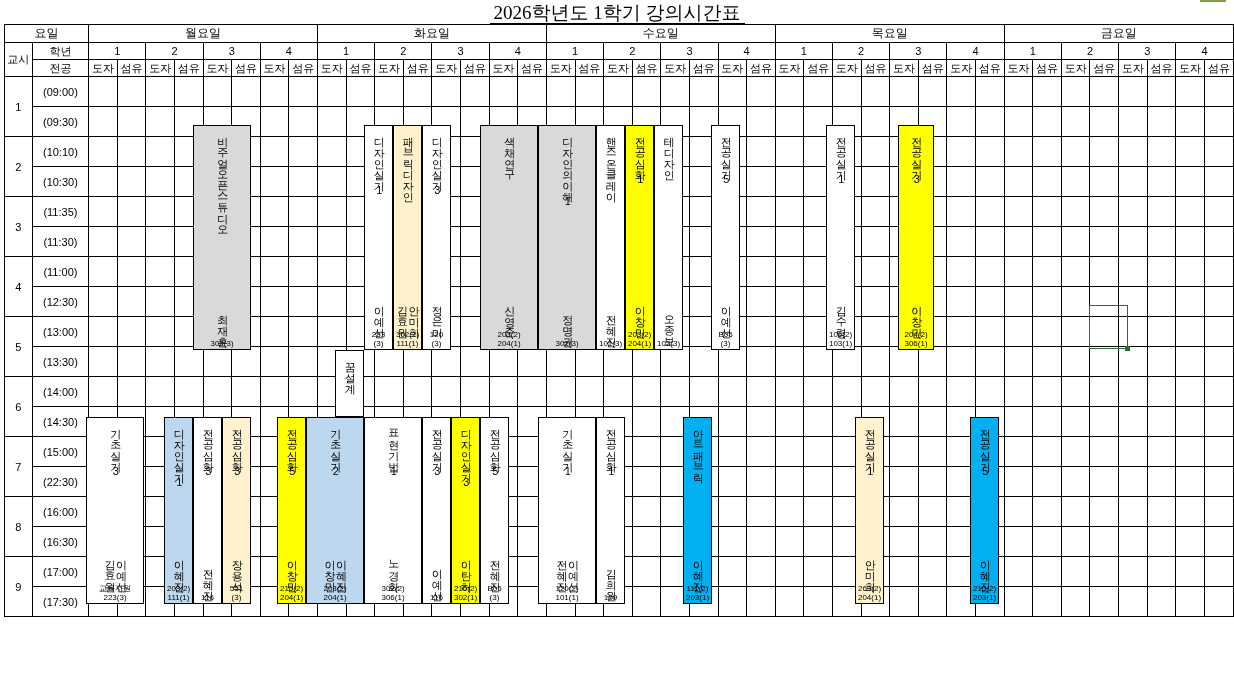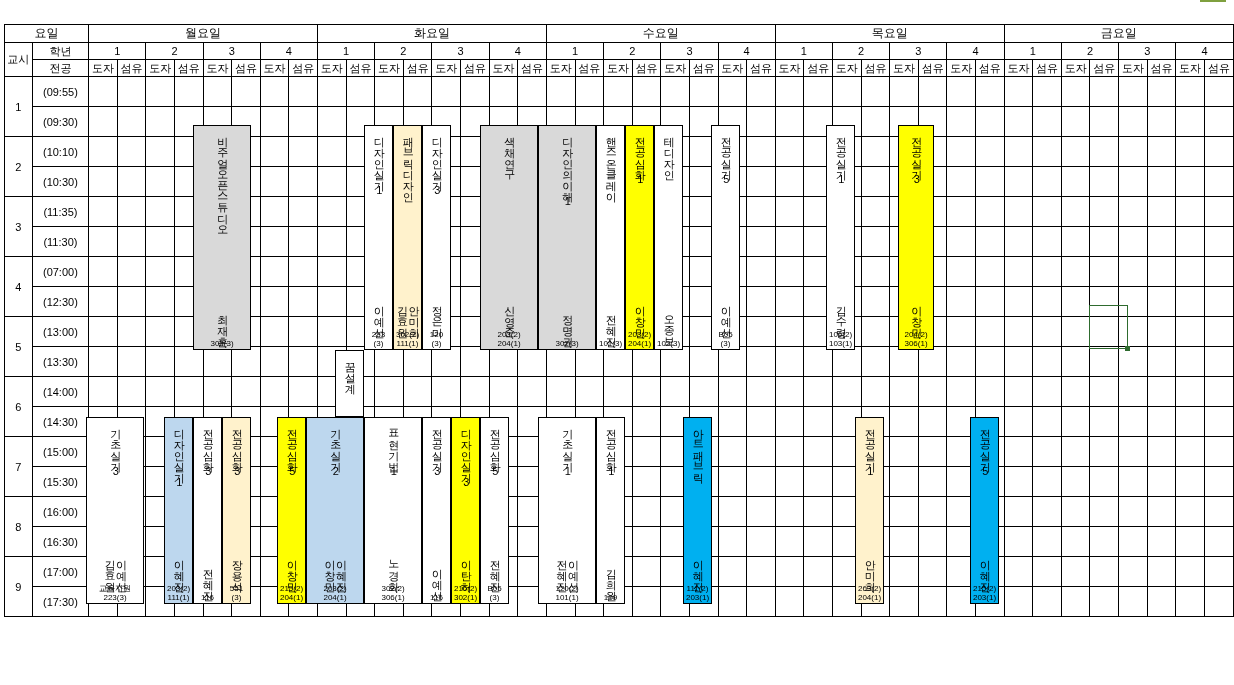--- a/index.html
+++ b/index.html
@@ -25,20 +25,21 @@
   .white{background:#ffffff;}
   .greenmark{position:absolute;border:1px solid #2e6b2e;box-sizing:border-box;}
 </style>
 </head>
 <body>
 
 <div id="page">
 
   <div id="greenbox"></div>
 
+  <div id="title"><span>2026학년도 1학기 강의시간표</span></div>
 
   <table id="grid">
     <colgroup>
       <col style="width:28px">
         <col style="width:57px">
       <col style="width:29px">
         <col style="width:29px">
         <col style="width:29px">
         <col style="width:29px">
         <col style="width:29px">
@@ -151,21 +152,21 @@
           <td class="sub">섬유</td>
           <td class="sub">도자</td>
           <td class="sub">섬유</td>
           <td class="sub">도자</td>
           <td class="sub">섬유</td>
         </tr>
     </thead>
     <tbody id="body-rows">
         <tr style="height: 30px;">
           <td rowspan="2" class="sub">1</td>
-          <td class="sub">(09:55)</td>
+          <td class="sub">(09:00)</td>
           <td style="border-top: 1px solid rgb(0, 0, 0);"></td>
           <td style="border-left: 1px dotted rgb(154, 154, 154); border-top: 1px solid rgb(0, 0, 0);"></td>
           <td style="border-top: 1px solid rgb(0, 0, 0);"></td>
           <td style="border-left: 1px dotted rgb(154, 154, 154); border-top: 1px solid rgb(0, 0, 0);"></td>
           <td style="border-top: 1px solid rgb(0, 0, 0);"></td>
           <td style="border-left: 1px dotted rgb(154, 154, 154); border-top: 1px solid rgb(0, 0, 0);"></td>
           <td style="border-top: 1px solid rgb(0, 0, 0);"></td>
           <td style="border-left: 1px dotted rgb(154, 154, 154); border-top: 1px solid rgb(0, 0, 0);"></td>
           <td style="border-top: 1px solid rgb(0, 0, 0);"></td>
           <td style="border-left: 1px dotted rgb(154, 154, 154); border-top: 1px solid rgb(0, 0, 0);"></td>
@@ -412,21 +413,21 @@
           <td style="border-left: 1px dotted rgb(154, 154, 154); border-top: 1px dotted rgb(154, 154, 154);"></td>
           <td style="border-top: 1px dotted rgb(154, 154, 154);"></td>
           <td style="border-left: 1px dotted rgb(154, 154, 154); border-top: 1px dotted rgb(154, 154, 154);"></td>
           <td style="border-top: 1px dotted rgb(154, 154, 154);"></td>
           <td style="border-left: 1px dotted rgb(154, 154, 154); border-top: 1px dotted rgb(154, 154, 154);"></td>
           <td style="border-top: 1px dotted rgb(154, 154, 154);"></td>
           <td style="border-left: 1px dotted rgb(154, 154, 154); border-top: 1px dotted rgb(154, 154, 154);"></td>
         </tr>
         <tr style="height: 30px;">
           <td rowspan="2" class="sub">4</td>
-          <td class="sub">(07:00)</td>
+          <td class="sub">(11:00)</td>
           <td style="border-top: 1px solid rgb(0, 0, 0);"></td>
           <td style="border-left: 1px dotted rgb(154, 154, 154); border-top: 1px solid rgb(0, 0, 0);"></td>
           <td style="border-top: 1px solid rgb(0, 0, 0);"></td>
           <td style="border-left: 1px dotted rgb(154, 154, 154); border-top: 1px solid rgb(0, 0, 0);"></td>
           <td style="border-top: 1px solid rgb(0, 0, 0);"></td>
           <td style="border-left: 1px dotted rgb(154, 154, 154); border-top: 1px solid rgb(0, 0, 0);"></td>
           <td style="border-top: 1px solid rgb(0, 0, 0);"></td>
           <td style="border-left: 1px dotted rgb(154, 154, 154); border-top: 1px solid rgb(0, 0, 0);"></td>
           <td style="border-top: 1px solid rgb(0, 0, 0);"></td>
           <td style="border-left: 1px dotted rgb(154, 154, 154); border-top: 1px solid rgb(0, 0, 0);"></td>
@@ -716,21 +717,21 @@
           <td style="border-top: 1px solid rgb(0, 0, 0);"></td>
           <td style="border-left: 1px dotted rgb(154, 154, 154); border-top: 1px solid rgb(0, 0, 0);"></td>
           <td style="border-top: 1px solid rgb(0, 0, 0);"></td>
           <td style="border-left: 1px dotted rgb(154, 154, 154); border-top: 1px solid rgb(0, 0, 0);"></td>
           <td style="border-top: 1px solid rgb(0, 0, 0);"></td>
           <td style="border-left: 1px dotted rgb(154, 154, 154); border-top: 1px solid rgb(0, 0, 0);"></td>
           <td style="border-top: 1px solid rgb(0, 0, 0);"></td>
           <td style="border-left: 1px dotted rgb(154, 154, 154); border-top: 1px solid rgb(0, 0, 0);"></td>
         </tr>
         <tr style="height: 30px;">
-          <td class="sub">(15:30)</td>
+          <td class="sub">(22:30)</td>
           <td style="border-top: 1px dotted rgb(154, 154, 154);"></td>
           <td style="border-left: 1px dotted rgb(154, 154, 154); border-top: 1px dotted rgb(154, 154, 154);"></td>
           <td style="border-top: 1px dotted rgb(154, 154, 154);"></td>
           <td style="border-left: 1px dotted rgb(154, 154, 154); border-top: 1px dotted rgb(154, 154, 154);"></td>
           <td style="border-top: 1px dotted rgb(154, 154, 154);"></td>
           <td style="border-left: 1px dotted rgb(154, 154, 154); border-top: 1px dotted rgb(154, 154, 154);"></td>
           <td style="border-top: 1px dotted rgb(154, 154, 154);"></td>
           <td style="border-left: 1px dotted rgb(154, 154, 154); border-top: 1px dotted rgb(154, 154, 154);"></td>
           <td style="border-top: 1px dotted rgb(154, 154, 154);"></td>
           <td style="border-left: 1px dotted rgb(154, 154, 154); border-top: 1px dotted rgb(154, 154, 154);"></td>

